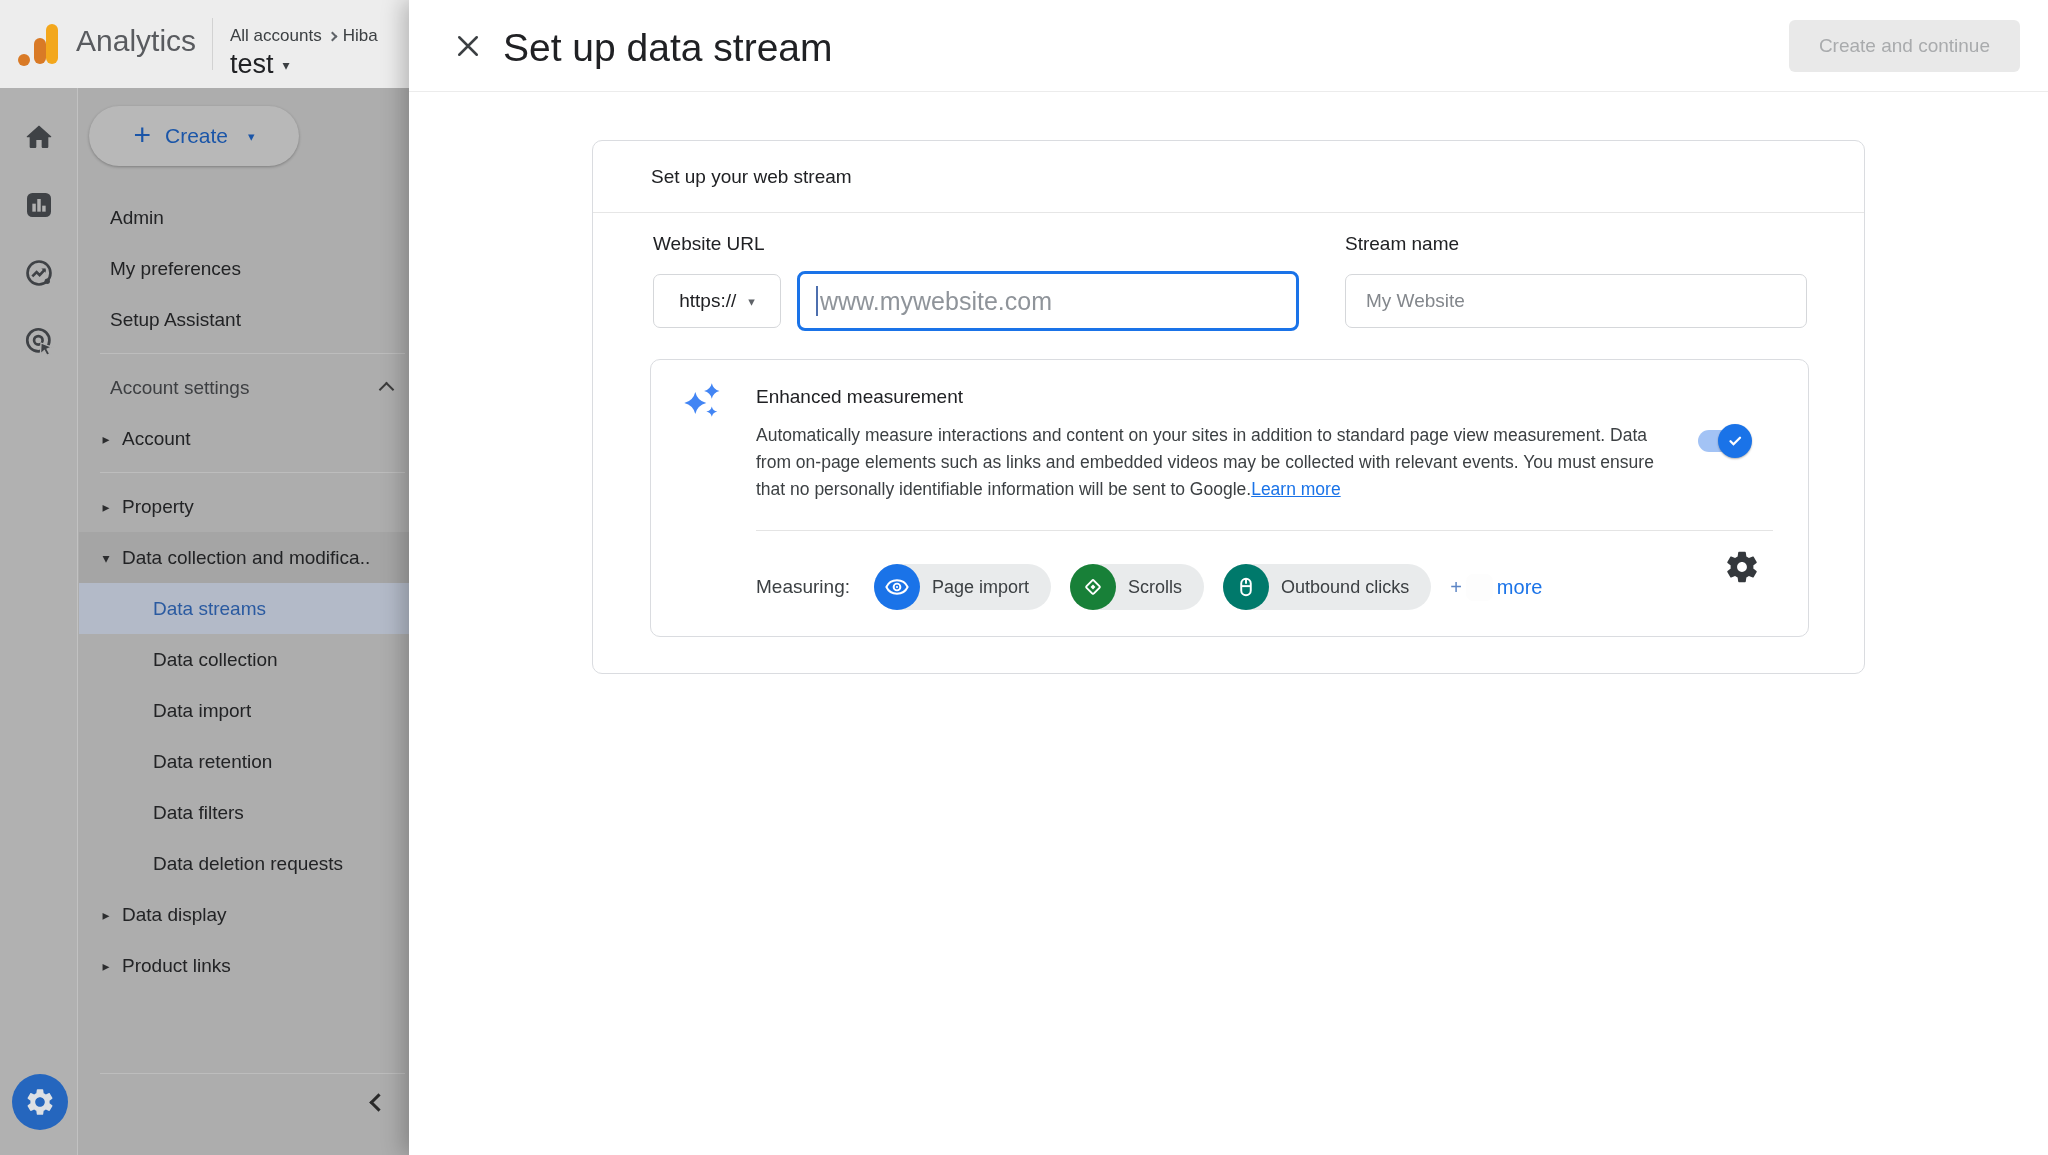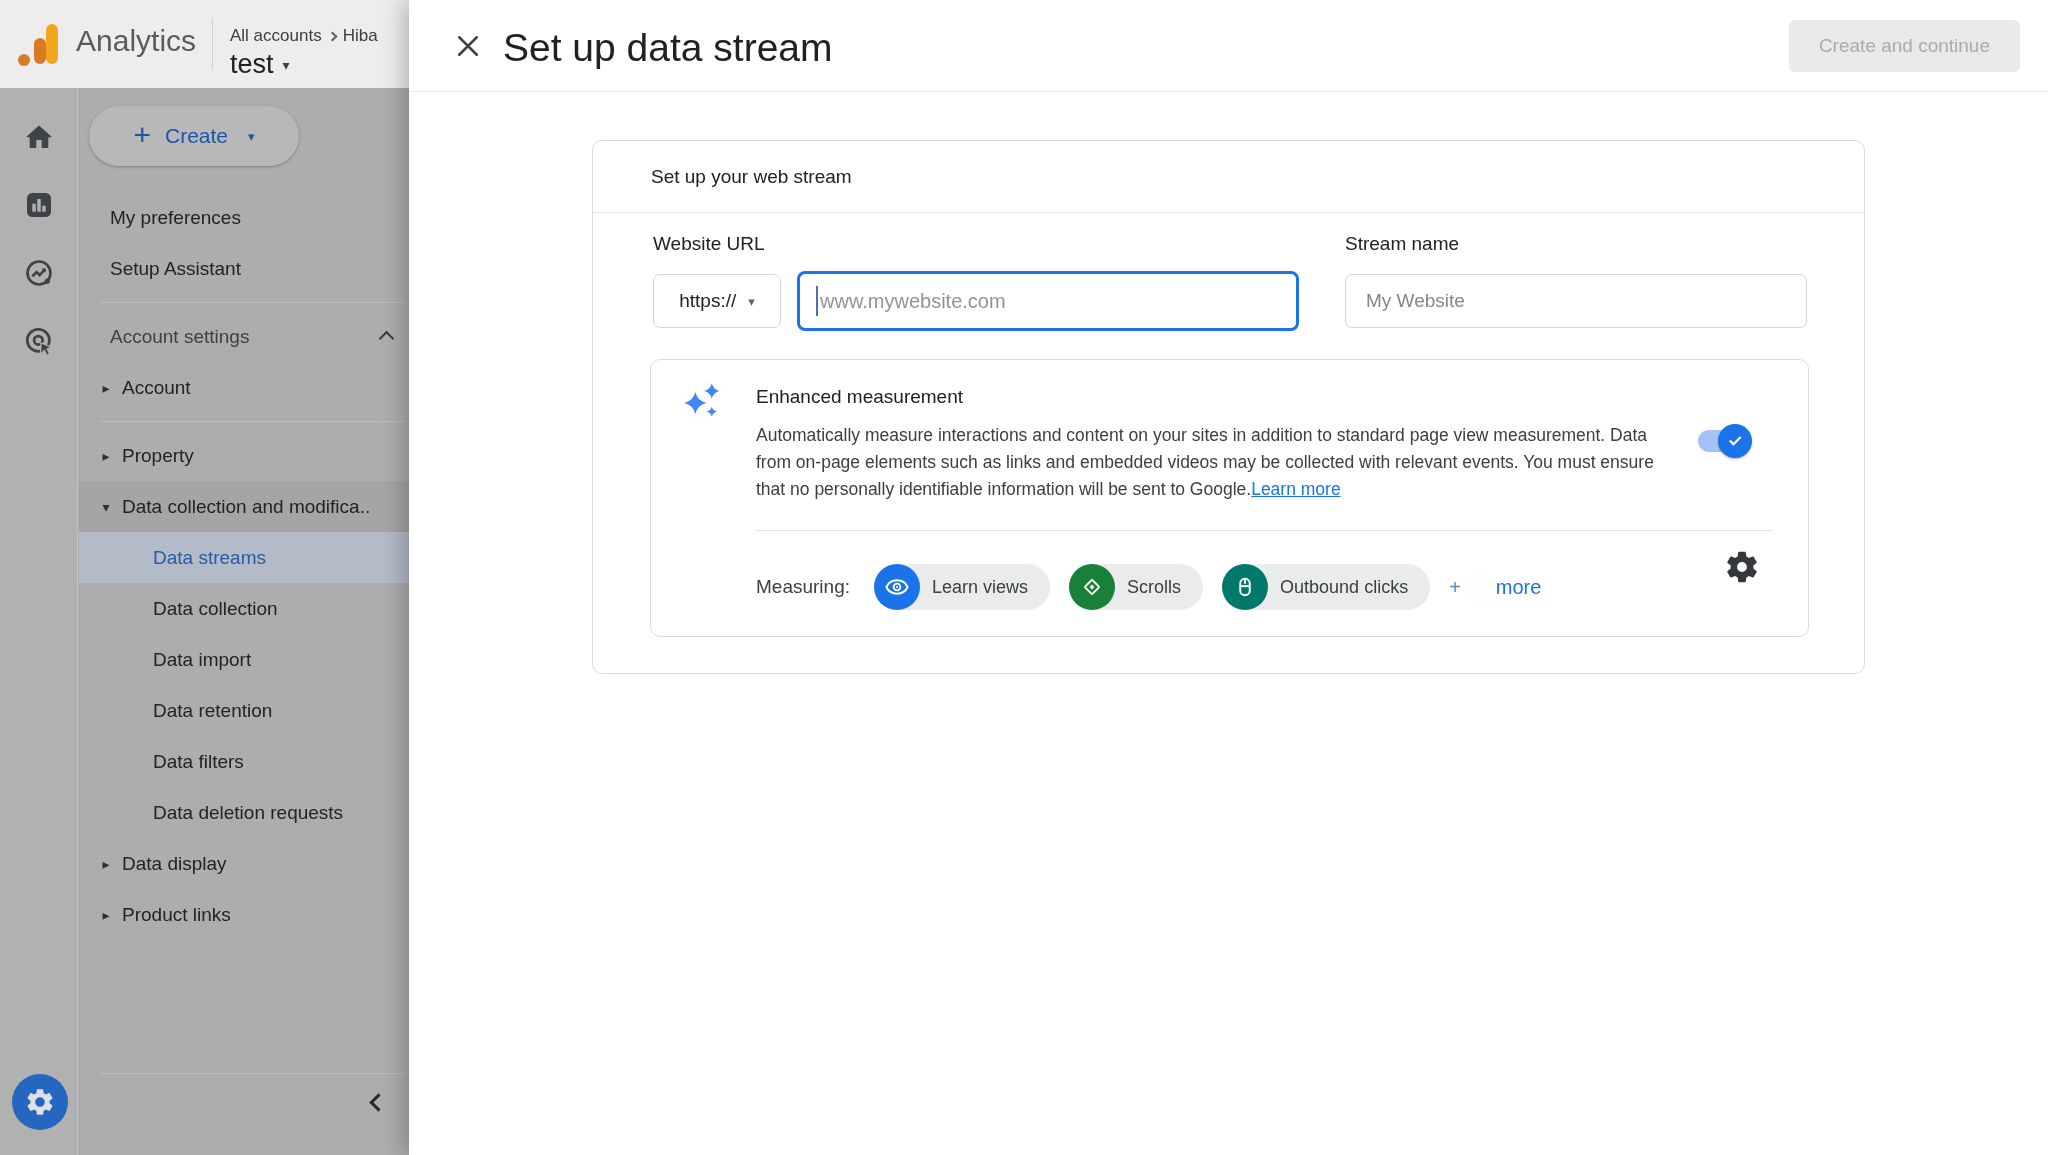--- a/index.html
+++ b/index.html
@@ -68,21 +68,21 @@
   .card-header { height:72px; border-bottom:1px solid #e6e6e6; display:flex; align-items:center;
     padding-left:58px; font-size:19px; color:#202124; }
 
   .field-label { position:absolute; font-size:19px; color:#202124; }
   .proto-select { position:absolute; left:60px; top:133px; width:128px; height:54px; border:1px solid #d5d7da;
     border-radius:7px; display:flex; align-items:center; justify-content:center; gap:12px;
     font-size:19px; color:#202124; cursor:pointer; background:#fff; }
   .proto-caret { font-size:13px; color:#5f6368; }
   .url-wrap { position:absolute; left:204px; top:130px; width:502px; height:60px; }
   .url-input { width:100%; height:100%; border:3px solid #1a73e8; border-radius:8px; padding:12px 20px;
-    font-size:20px; font-family:inherit; color:#202124; outline:none; }
+    font-size:25px; font-family:inherit; color:#202124; outline:none; }
   .url-input::placeholder { color:#8f949a; }
   .caret-bar { position:absolute; left:19px; top:15px; width:2px; height:30px; background:#4d6fae; }
   .name-input { position:absolute; left:752px; top:133px; width:462px; height:54px; border:1px solid #d5d7da;
     border-radius:7px; padding:0 20px; font-size:19px; font-family:inherit; color:#83878c; outline:none; background:#fff; }
 
   .enhanced { position:absolute; left:57px; top:218px; width:1159px; height:278px;
     border:1px solid #dadce0; border-radius:10px; }
   .sparkle { position:absolute; left:30px; top:20px; width:44px; height:44px; }
   .enh-title { position:absolute; left:105px; top:26px; font-size:19px; color:#202124; }
   .enh-desc { position:absolute; left:105px; top:62px; width:918px; font-size:17.5px; line-height:27px; color:#3c4043; }
@@ -157,20 +157,23 @@
 </div>
 
 <div class="sidebar">
   <div class="create-btn">
     <span class="create-plus">+</span>
     <span class="create-label">Create</span>
     <span class="create-caret">▾</span>
   </div>
   <div class="nav">
     <div class="nav-row indent-1">
+        <span class="lbl">Admin</span>
+      </div>
+    <div class="nav-row indent-1">
         <span class="lbl">My preferences</span>
       </div>
     <div class="nav-row indent-1">
         <span class="lbl">Setup Assistant</span>
       </div>
     <div class="nav-divider"></div>
     <div class="nav-row indent-1 nav-section">
       <span class="lbl">Account settings</span>
         <span class="chev-up"></span>
     </div>
@@ -266,21 +269,21 @@
         <span class="measure-label">Measuring:</span>
 
         <div class="chip">
           <span class="chip-circle cc-blue">
             <svg width="26" height="26" viewBox="0 0 24 24">
               <path d="M12 5.8C7.6 5.8 3.9 8.3 2.2 12c1.7 3.7 5.4 6.2 9.8 6.2s8.1-2.5 9.8-6.2C20.1 8.3 16.4 5.8 12 5.8z" fill="none" stroke="#fff" stroke-width="1.8"></path>
               <circle cx="12" cy="12" r="3.1" fill="none" stroke="#fff" stroke-width="1.8"></circle>
               <circle cx="12" cy="12" r="1" fill="#fff"></circle>
             </svg>
           </span>
-          <span class="chip-label">Learn views</span>
+          <span class="chip-label">Page import</span>
         </div>
 
         <div class="chip">
           <span class="chip-circle cc-green">
             <svg width="26" height="26" viewBox="0 0 24 24">
               <rect x="7.2" y="7.2" width="9.6" height="9.6" rx="1.2" transform="rotate(45 12 12)" fill="none" stroke="#fff" stroke-width="1.8"></rect>
               <rect x="10.4" y="10.4" width="3.2" height="3.2" transform="rotate(45 12 12)" fill="#fff"></rect>
             </svg>
           </span>
           <span class="chip-label">Scrolls</span>

